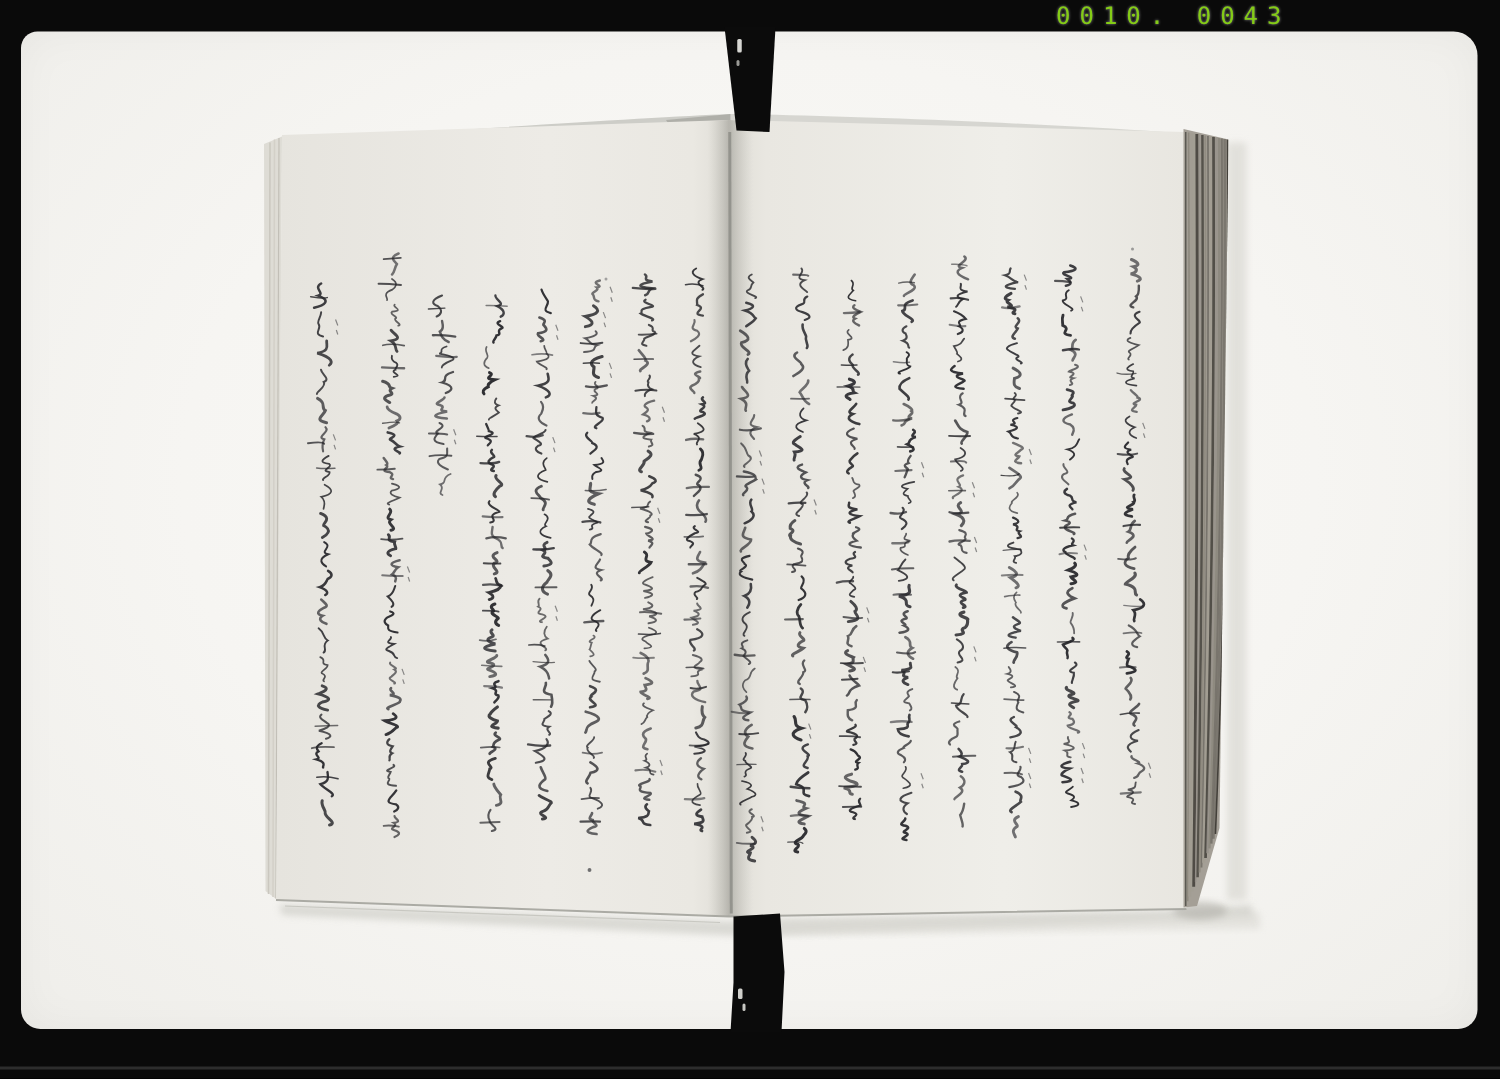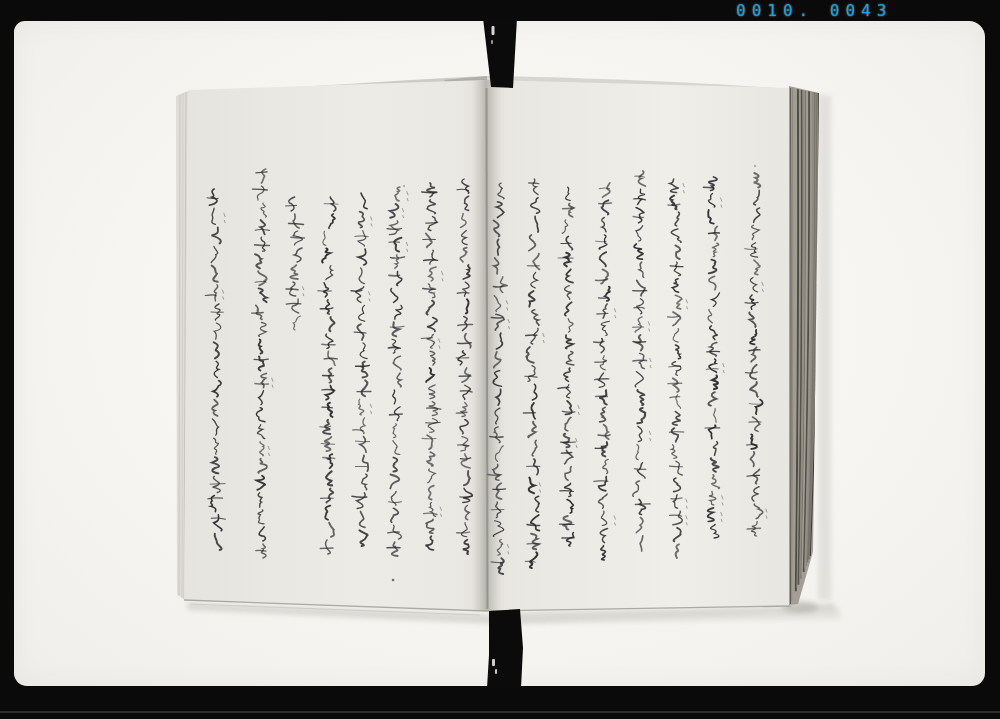--- a/index.html
+++ b/index.html
@@ -1,23 +1,23 @@
 <!DOCTYPE html>
 <html><head>
 <meta charset="utf-8">
 <style>
   html,body{margin:0;padding:0;background:#000;}
   .frame{
     position:relative;width:1000px;height:719px;overflow:hidden;
     background:#0a0a0a;font-family:"DejaVu Sans",sans-serif;
   }
   .counter{
-    position:absolute;top:0px;left:736px;width:260px;height:21px;
+    position:absolute;top:0px;left:704px;width:260px;height:21px;
     font-family:"DejaVu Sans Mono",monospace;font-size:16px;line-height:21px;
-    letter-spacing:6px;color:#0ea5e9;text-shadow:0 0 2px rgba(255,255,255,.55);
+    letter-spacing:6px;color:#84cc16;text-shadow:0 0 2px rgba(255,255,255,.55);
     white-space:pre;
   }
   .sheet{
     position:absolute;left:14px;top:21px;width:971px;height:665px;
     border-radius:11px 16px 13px 13px;
     background:radial-gradient(ellipse at 50% 45%, #fafaf7 0%, #f6f5f2 55%, #efeeea 100%);
     box-shadow:inset 0 0 30px rgba(0,0,0,0.04);
   }
   .overlay{position:absolute;left:0;top:0;}
   .scanline{

